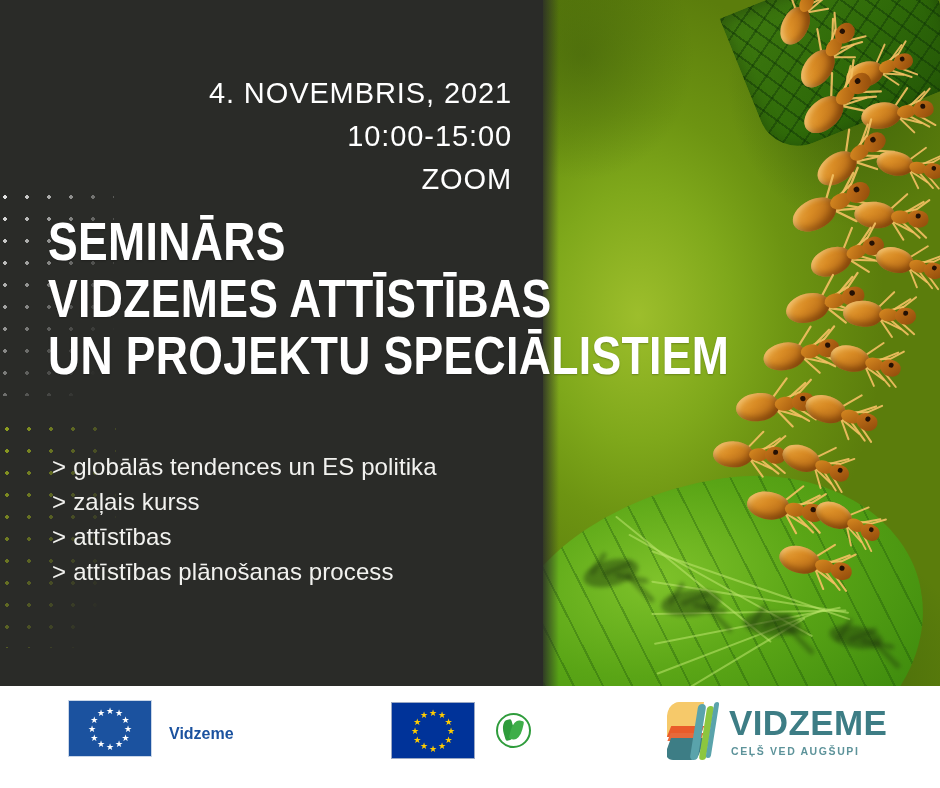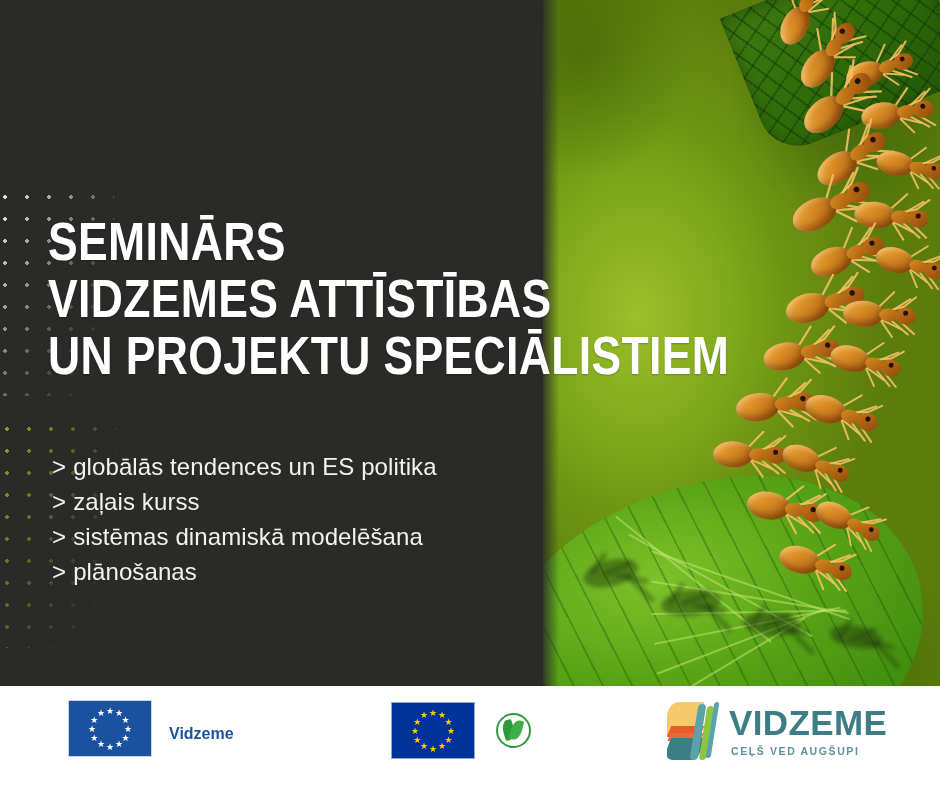--- a/index.html
+++ b/index.html
@@ -684,32 +684,37 @@
           <div class="sil-leg" style="left: 306px; top: 638px; width: 30px; transform: rotate(-22deg); filter: blur(2px);"></div>
           <div class="sil-leg" style="left: 318px; top: 638px; width: 34px; transform: rotate(12deg); filter: blur(2px);"></div>
           <div class="sil-leg" style="left: 330px; top: 638px; width: 38px; transform: rotate(46deg); filter: blur(2px);"></div>
         </div>
       <div class="photo-edge"></div>
     </div>
 
     <div class="dots dots-white"></div>
     <div class="dots dots-green"></div>
 
+    <div class="meta">
+      <div>4. NOVEMBRIS, 2021</div>
+      <div>10:00-15:00</div>
+      <div>ZOOM</div>
+    </div>
 
     <div class="headline">
       <div>SEMINĀRS</div>
       <div>VIDZEMES ATTĪSTĪBAS</div>
       <div>UN  PROJEKTU SPECIĀLISTIEM</div>
     </div>
 
     <div class="agenda" id="agendaList">
         <div class="agenda-item"><span class="agenda-marker">&gt;</span><span>globālās tendences un ES politika</span></div>
         <div class="agenda-item"><span class="agenda-marker">&gt;</span><span>zaļais kurss</span></div>
-        <div class="agenda-item"><span class="agenda-marker">&gt;</span><span>sistēmas dinamiskā modelēšana</span></div>
-        <div class="agenda-item"><span class="agenda-marker">&gt;</span><span>plānošanas</span></div>
+        <div class="agenda-item"><span class="agenda-marker">&gt;</span><span>attīstības</span></div>
+        <div class="agenda-item"><span class="agenda-marker">&gt;</span><span>attīstības plānošanas process</span></div>
       </div>
 
   </div>
 
   <div class="footer">
 
     <div class="logo" id="logo-europe-direct">
       <div class="euflag">
         <div class="stars" style="width: 50px; height: 50px;">
             <span class="star" style="color: rgb(255, 255, 255); left: 25px; top: 7px;">★</span>

